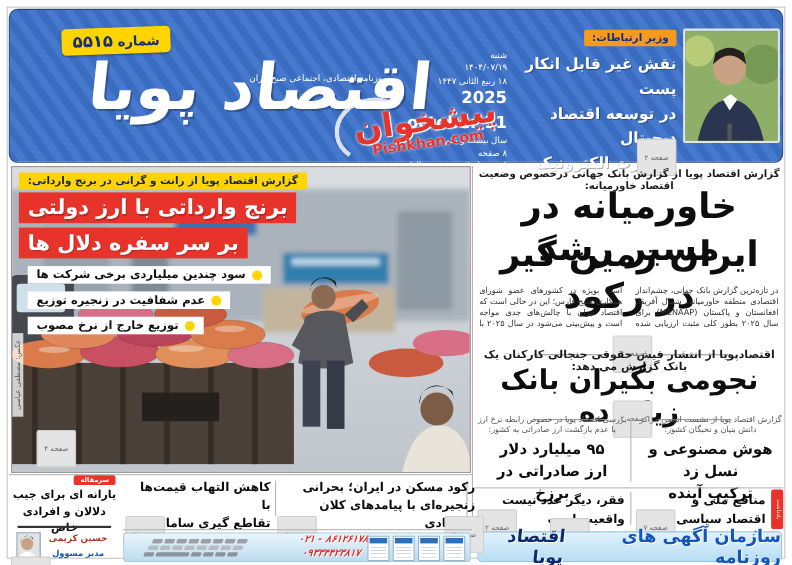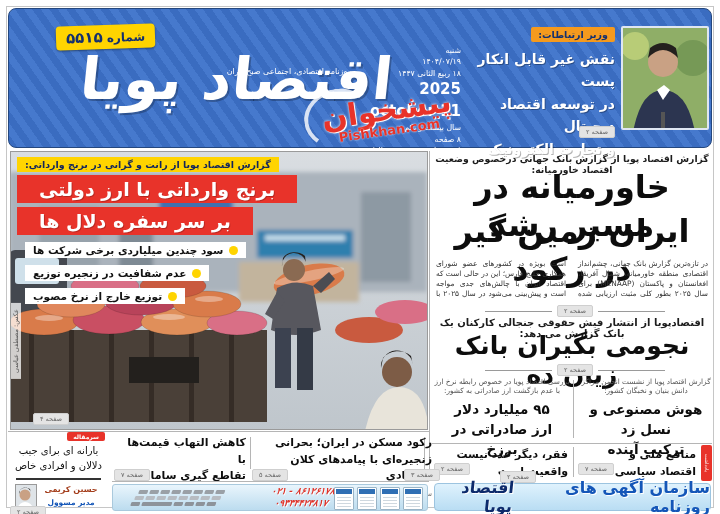--- a/index.html
+++ b/index.html
@@ -31,39 +31,39 @@
   .m-photo { position:absolute; right:2px; top:4px; width:88px; height:104px;
     border:2px solid #dfe6f2; border-radius:2px; overflow:hidden; background:#86a75f; }
   .m-kicker { position:absolute; right:96px; top:5px; background:#f59a1e; color:#14306e;
     font-size:9.5px; font-weight:bold; padding:2px 7px; border-radius:2px; white-space:nowrap; }
   .m-headline { position:absolute; right:96px; top:26px; left:0; text-align:right;
     color:#fff; font-size:14px; font-weight:bold; line-height:1.6;
     text-shadow:1px 1px 0 rgba(0,0,0,.3); }
   .m-pageref { position:absolute; right:96px; top:104px; }
 
   .chip { display:inline-block; background:#e4e4e4; color:#666; font-size:6.5px;
-    padding:1px 6px; border-radius:2px; border:1px solid #cfcfcf; white-space:nowrap; }
+    padding:12px 6px; border-radius:2px; border:1px solid #cfcfcf; white-space:nowrap; }
 
   .watermark { position:absolute; left:322px; top:92px; z-index:60; transform:rotate(-8deg);
     text-align:center; pointer-events:none; }
   .watermark .fa { color:#e8332a; font-size:30px; font-weight:bold;
     text-shadow:0 0 3px #fff,1px 1px 0 #fff; }
   .watermark .en { color:#e8332a; font-size:13px; font-weight:bold; direction:ltr;
     text-shadow:0 0 2px #fff; margin-top:-4px; }
   .wm-swoosh { position:absolute; left:-18px; top:-10px; width:70px; height:60px;
     border:4px solid rgba(255,255,255,.8); border-radius:50%;
     border-color:rgba(255,255,255,.8) transparent transparent rgba(255,255,255,.8); }
 
   
   .lead { position:absolute; left:10px; top:151px; width:418px; height:279px;
     border:1px solid #9a9a9a; overflow:hidden; background:#fca5a5; }
   .lead-kicker { position:absolute; top:5px; left:6px; background:#ffd400; color:#12255c;
     font-size:9.5px; font-weight:bold; padding:2px 8px; white-space:nowrap; z-index:5; }
   .lead-h { position:absolute; left:6px; background:#e8332a; color:#fff; font-weight:bold;
-    font-size:19px; padding:3px 22px; white-space:nowrap; z-index:5;
+    font-size:19px; padding:3px 8px; white-space:nowrap; z-index:5;
     text-shadow:1px 1px 0 rgba(0,0,0,.2); }
   .lead-h1 { top:23px; } .lead-h2 { top:55px; }
   .bullet { position:absolute; left:14px; background:#fff; display:flex; align-items:center;
     gap:6px; padding:2px 8px; font-size:10.5px; font-weight:bold; color:#111;
     white-space:nowrap; z-index:5; direction:rtl; }
   .bullet .dot { width:9px; height:9px; border-radius:50%; background:#ffd400; flex:0 0 auto; }
   .b0{top:90px;} .b1{top:113px;} .b2{top:136px;}
   .photo-credit { position:absolute; left:0px; bottom:50px; writing-mode:vertical-rl;
     transform:rotate(180deg); font-size:6.5px; color:#555; z-index:5;
     background:rgba(255,255,255,.75); padding:6px 1px; }
@@ -112,21 +112,21 @@
   .brow { position:absolute; top:435px; }
   .brow .t { font-size:11px; font-weight:bold; color:#0d0d0d; line-height:1.5; text-align:right; }
   .brow .a { font-size:7.5px; color:#777; margin-top:4px; }
   .pageref-strip { position:absolute; top:469px; }
 
   
   .editorial { position:absolute; left:8px; top:432px; width:101px; height:80px; }
   .ed-tab { position:absolute; top:0; right:4px; background:#e8332a; color:#fff;
     font-size:6px; font-weight:bold; padding:1px 6px; border-radius:2px; }
   .ed-title { position:absolute; top:11px; right:0; left:0; text-align:center;
-    font-size:10px; font-weight:normal; color:#0d0d0d; line-height:1.5; }
+    font-size:10px; font-weight:bold; color:#0d0d0d; line-height:1.5; }
   .ed-rule { position:absolute; top:46px; left:8px; right:8px; height:2px; background:#333; }
   .ed-photo { position:absolute; top:52px; right:72px; width:22px; height:26px;
     border:1px solid #999; background:#dfe4e8; overflow:hidden; }
   .ed-name { position:absolute; top:53px; right:8px; width:60px; text-align:center;
     font-size:8px; font-weight:bold; color:#a33c1a; }
   .ed-role { position:absolute; top:66px; right:8px; width:60px; text-align:center;
     font-size:7.5px; font-weight:bold; color:#1456b8; }
   .ed-pageref { position:absolute; top:74px; left:2px; }
 
   

